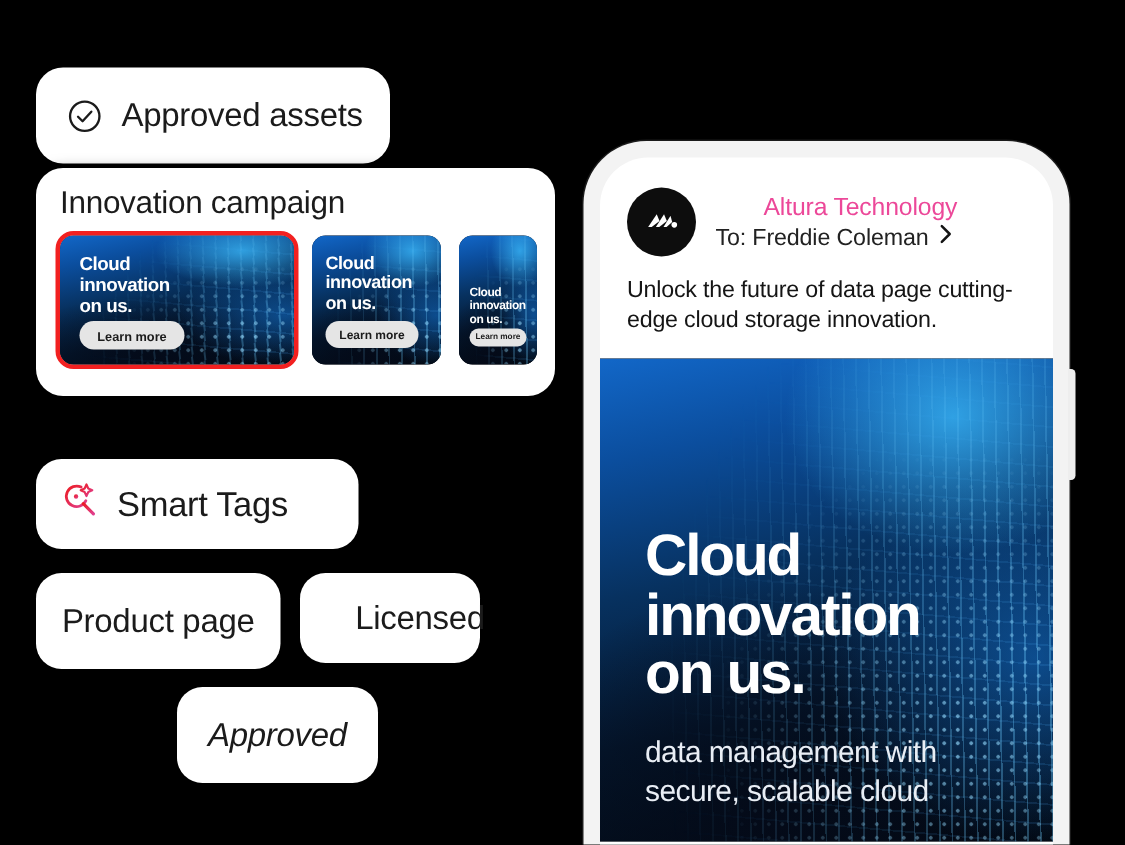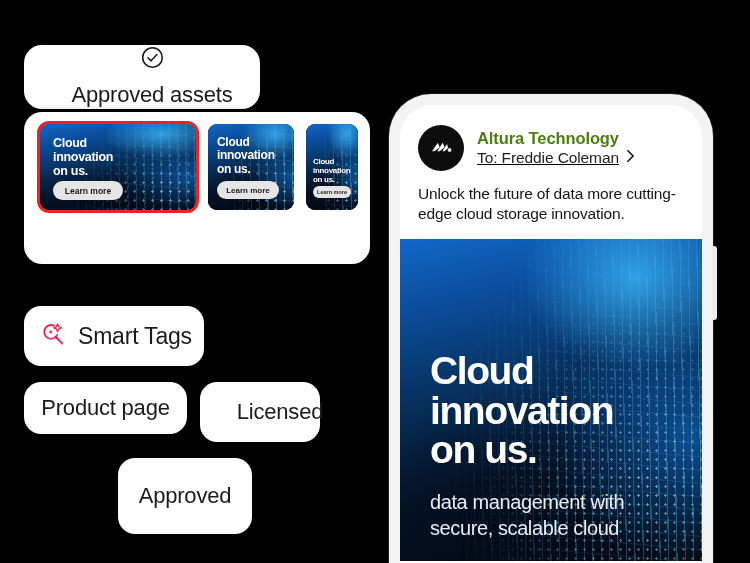--- a/index.html
+++ b/index.html
@@ -38,21 +38,20 @@
     white-space: nowrap;
   }
 
   
   #approved-assets-chip {
     left: 24px; top: 45px;
     width: 236px; height: 64px;
     padding-left: 20px;
     gap: 12px;
     border-radius: 18px;
-    flex-direction: column;
   }
   #approved-assets-chip svg { display: block; }
 
   
   #campaign-card {
     position: absolute;
     left: 24px; top: 112px;
     width: 346px; height: 152px;
     background: #ffffff;
     border-radius: 18px;
@@ -149,31 +148,31 @@
 
   .thumb-1x1 .thumb-copy  { left: 9px;  top: 12px; font-size: 12px; }
   .thumb-1x1 .thumb-cta   { left: 9px;  bottom: 11px; width: 62px; height: 18px; font-size: 8px; }
 
   .thumb-9x16 .thumb-copy { left: 7px;  top: 34px; font-size: 8px; }
   .thumb-9x16 .thumb-cta  { left: 7px;  bottom: 12px; width: 38px; height: 12px; font-size: 5.5px; }
 
   
   #smart-tags-chip {
     left: 24px; top: 306px;
-    width: 180px; height: 60px;
+    width: 215px; height: 60px;
     padding-left: 16px;
     gap: 11px;
     border-radius: 17px;
   }
   #smart-tags-chip .chip-label { font-size: 23px; }
 
-  #tag-product-page { left: 24px; top: 382px; width: 163px; height: 52px; justify-content: center; border-radius: 17px; }
+  #tag-product-page { left: 24px; top: 382px; width: 163px; height: 64px; justify-content: center; border-radius: 17px; }
   #tag-licensed     { left: 200px; top: 382px; width: 120px; height: 60px; justify-content: center; border-radius: 17px; padding-left: 40px; }
   #tag-mp4          { left: 24px; top: 458px; width: 82px; height: 60px; justify-content: center; border-radius: 17px; }
-  #tag-approved     { left: 118px; top: 458px; width: 134px; height: 76px; justify-content: center; border-radius: 17px; }
+  #tag-approved     { left: 118px; top: 458px; width: 134px; height: 64px; justify-content: center; border-radius: 17px; font-style: italic; }
 
   
   #phone {
     position: absolute;
     left: 389px; top: 94px;
     width: 324px; height: 520px;
     background: #f3f3f3;
     border-radius: 42px 42px 0 0;
     padding: 11px 11px 0 11px;
     box-shadow: 0 0 0 1px rgba(255,255,255,0.10);
@@ -197,22 +196,22 @@
   
   #msg-header { padding: 20px 18px 0 18px; }
   #msg-sender-row { display: flex; align-items: center; gap: 13px; }
   #brand-avatar {
     width: 46px; height: 46px; flex: none;
     border-radius: 50%;
     background: #0d0d0d;
     display: flex; align-items: center; justify-content: center;
   }
   #sender-text { display: flex; flex-direction: column; gap: 1px; }
-  #sender-name { font-size: 16.5px; font-weight: 700; color: #4d7c0f; letter-spacing: -0.1px; }
-  #sender-recipient-row { display: flex; align-items: flex-end; gap: 7px; text-decoration: underline; }
+  #sender-name { font-size: 16.5px; font-weight: 400; color: #ec4899; letter-spacing: -0.1px; margin-left: 32px; }
+  #sender-recipient-row { display: flex; align-items: flex-end; gap: 7px; }
   #sender-recipient { font-size: 15.5px; color: #222222; letter-spacing: -0.1px; }
   #chevron-right-icon { display: block; }
 
   #msg-body {
     margin-top: 13px;
     font-size: 15.5px;
     line-height: 1.32;
     color: #151515;
     letter-spacing: -0.15px;
   }
@@ -257,20 +256,21 @@
     <span>
       <svg width="25" height="25" viewBox="0 0 24 24" fill="none">
         <circle cx="12" cy="12" r="9.4" stroke="#1b1b1b" stroke-width="1.5"></circle>
         <path d="M7.7 12.3l2.9 2.9 5.6-6.1" stroke="#1b1b1b" stroke-width="1.5" stroke-linecap="round" stroke-linejoin="round"></path>
       </svg>
     </span>
     <span class="chip-label">Approved assets</span>
   </div>
 
   <div id="campaign-card">
+    <div id="campaign-title">Innovation campaign</div>
 
     <div class="thumb-row">
 
       <div class="thumb thumb-16x9 selected" style="--sel: #f22020;">
         <div class="art"></div>
         <div class="thumb-copy">
           <div>Cloud</div>
           <div>innovation</div>
           <div>on us.</div>
         </div>
@@ -349,21 +349,21 @@
               <span id="sender-recipient">To: Freddie Coleman</span>
               <span id="chevron-right-icon">
                 <svg width="9" height="14" viewBox="0 0 10 16" fill="none">
                   <path d="M2 2 L8 8 L2 14" stroke="#141414" stroke-width="1.9" stroke-linecap="round" stroke-linejoin="round"></path>
                 </svg>
               </span>
             </div>
           </div>
         </div>
 
-        <div id="msg-body">Unlock the future of data more cutting-edge cloud storage innovation.</div>
+        <div id="msg-body">Unlock the future of data page cutting-edge cloud storage innovation.</div>
       </div>
 
       <div id="hero">
         <div class="art"></div>
         <div id="hero-copy">
           <div id="hero-headline">
             <div>Cloud</div>
             <div>innovation</div>
             <div>on us.</div>
           </div>

